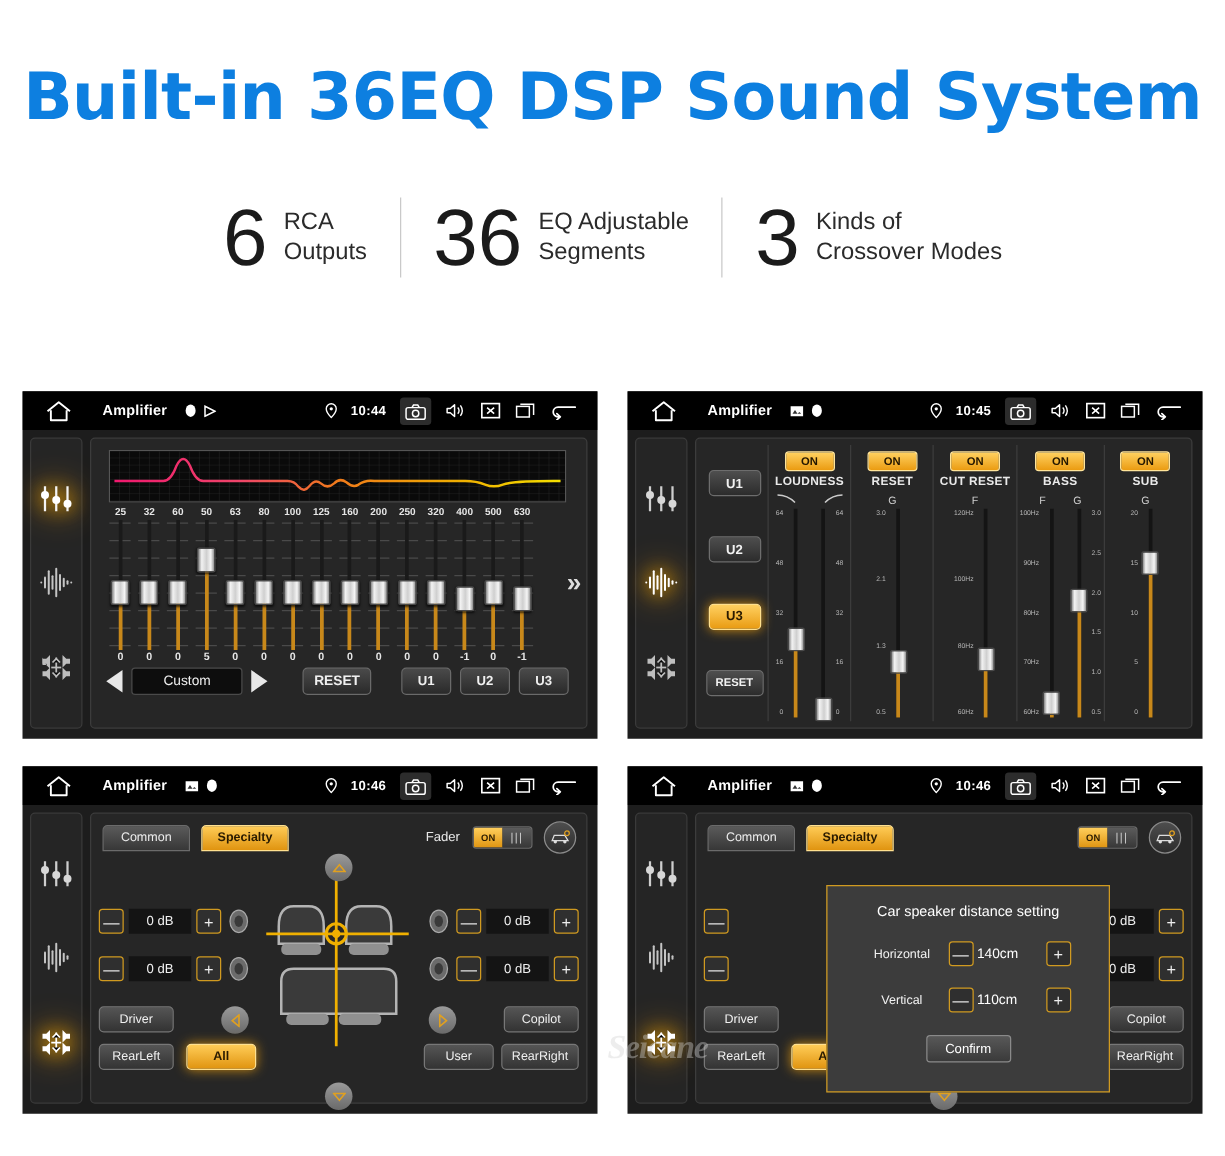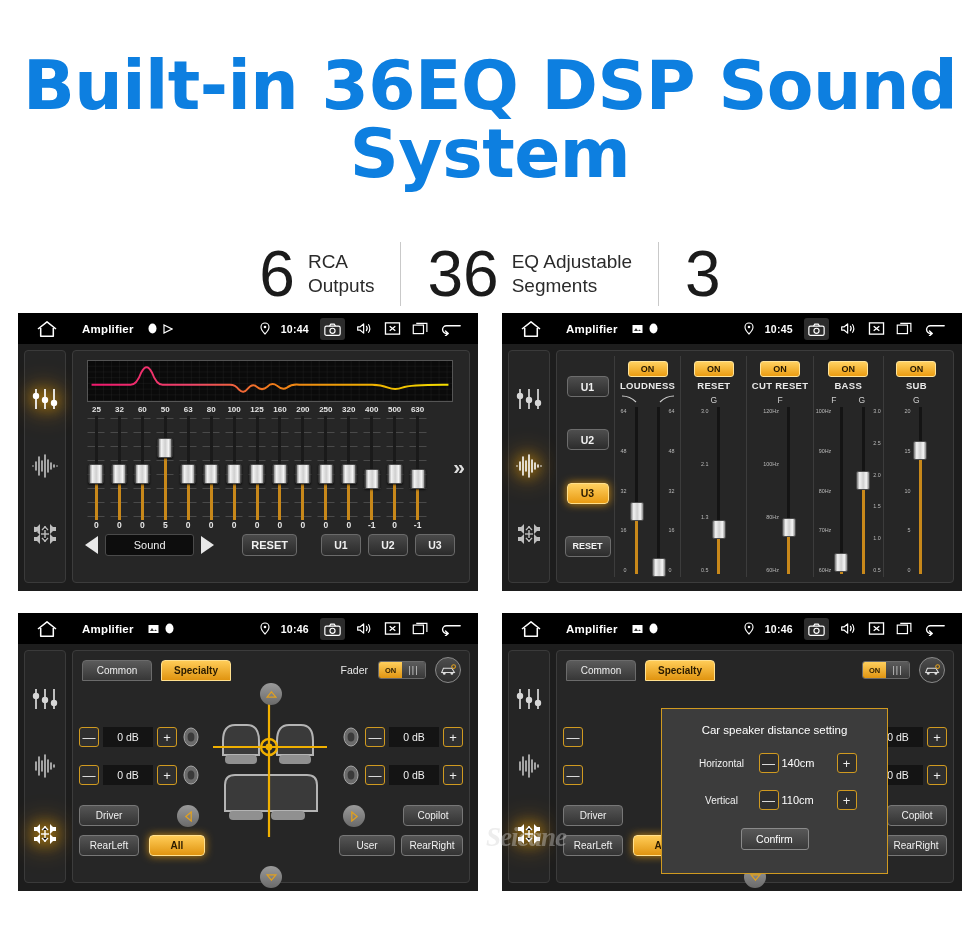--- a/index.html
+++ b/index.html
@@ -7,21 +7,21 @@
     width: 980px; height: 925px;
     background: #ffffff;
     font-family: "Liberation Sans", sans-serif;
     overflow: hidden;
     position: relative;
   }
 
   
   .hero-title {
     text-align: center;
-    font-size: 68px;
+    font-size: 52px;
     font-weight: bold;
     color: #0d7fe0;
     letter-spacing: -0.5px;
     padding-top: 52px;
     line-height: 1;
     font-family: "DejaVu Sans", sans-serif;
   }
 
   .stats-row {
     display: flex;
@@ -341,20 +341,24 @@
   <div class="stat">
     <div class="stat-num">36</div>
     <div class="stat-txt">
       <div>EQ Adjustable</div>
       <div>Segments</div>
     </div>
   </div>
   <div class="stat-sep"></div>
   <div class="stat">
     <div class="stat-num">3</div>
+    <div class="stat-txt">
+      <div>Kinds of</div>
+      <div>Crossover Modes</div>
+    </div>
   </div>
 </div>
 
 <div class="panels">
 
   <div class="panel-row">
 
     <div class="panel">
       <div class="statusbar">
         <svg class="sb-home" viewBox="0 0 24 20">
@@ -711,21 +715,21 @@
             <span>0</span>
             <span>0</span>
             <span>0</span>
             <span>-1</span>
             <span>0</span>
             <span>-1</span>
           </div>
 
           <div class="eq-bottom">
             <div class="arrow-btn arrow-l"></div>
-            <div class="combo">Sound</div>
+            <div class="combo">Custom</div>
             <div class="arrow-btn arrow-r"></div>
             <div style="width:14px"></div>
             <div class="dkbtn">RESET</div>
             <div style="width:10px"></div>
             <div class="dkbtn small">U1</div>
             <div class="dkbtn small">U2</div>
             <div class="dkbtn small">U3</div>
           </div>
         </div>
       </div>

